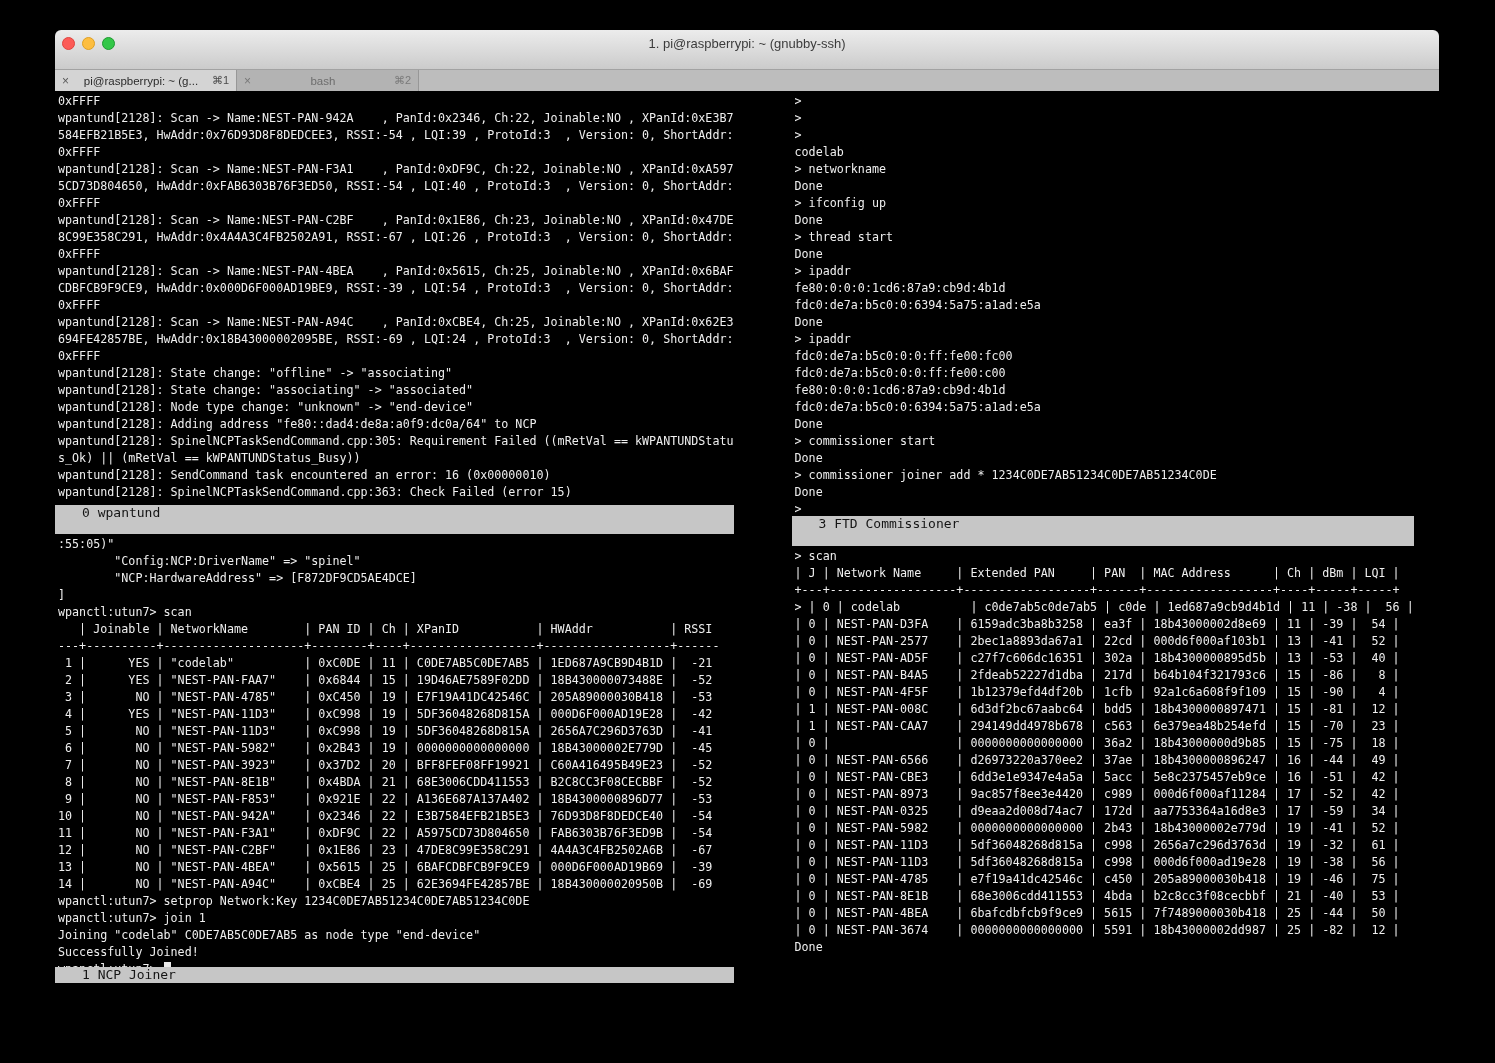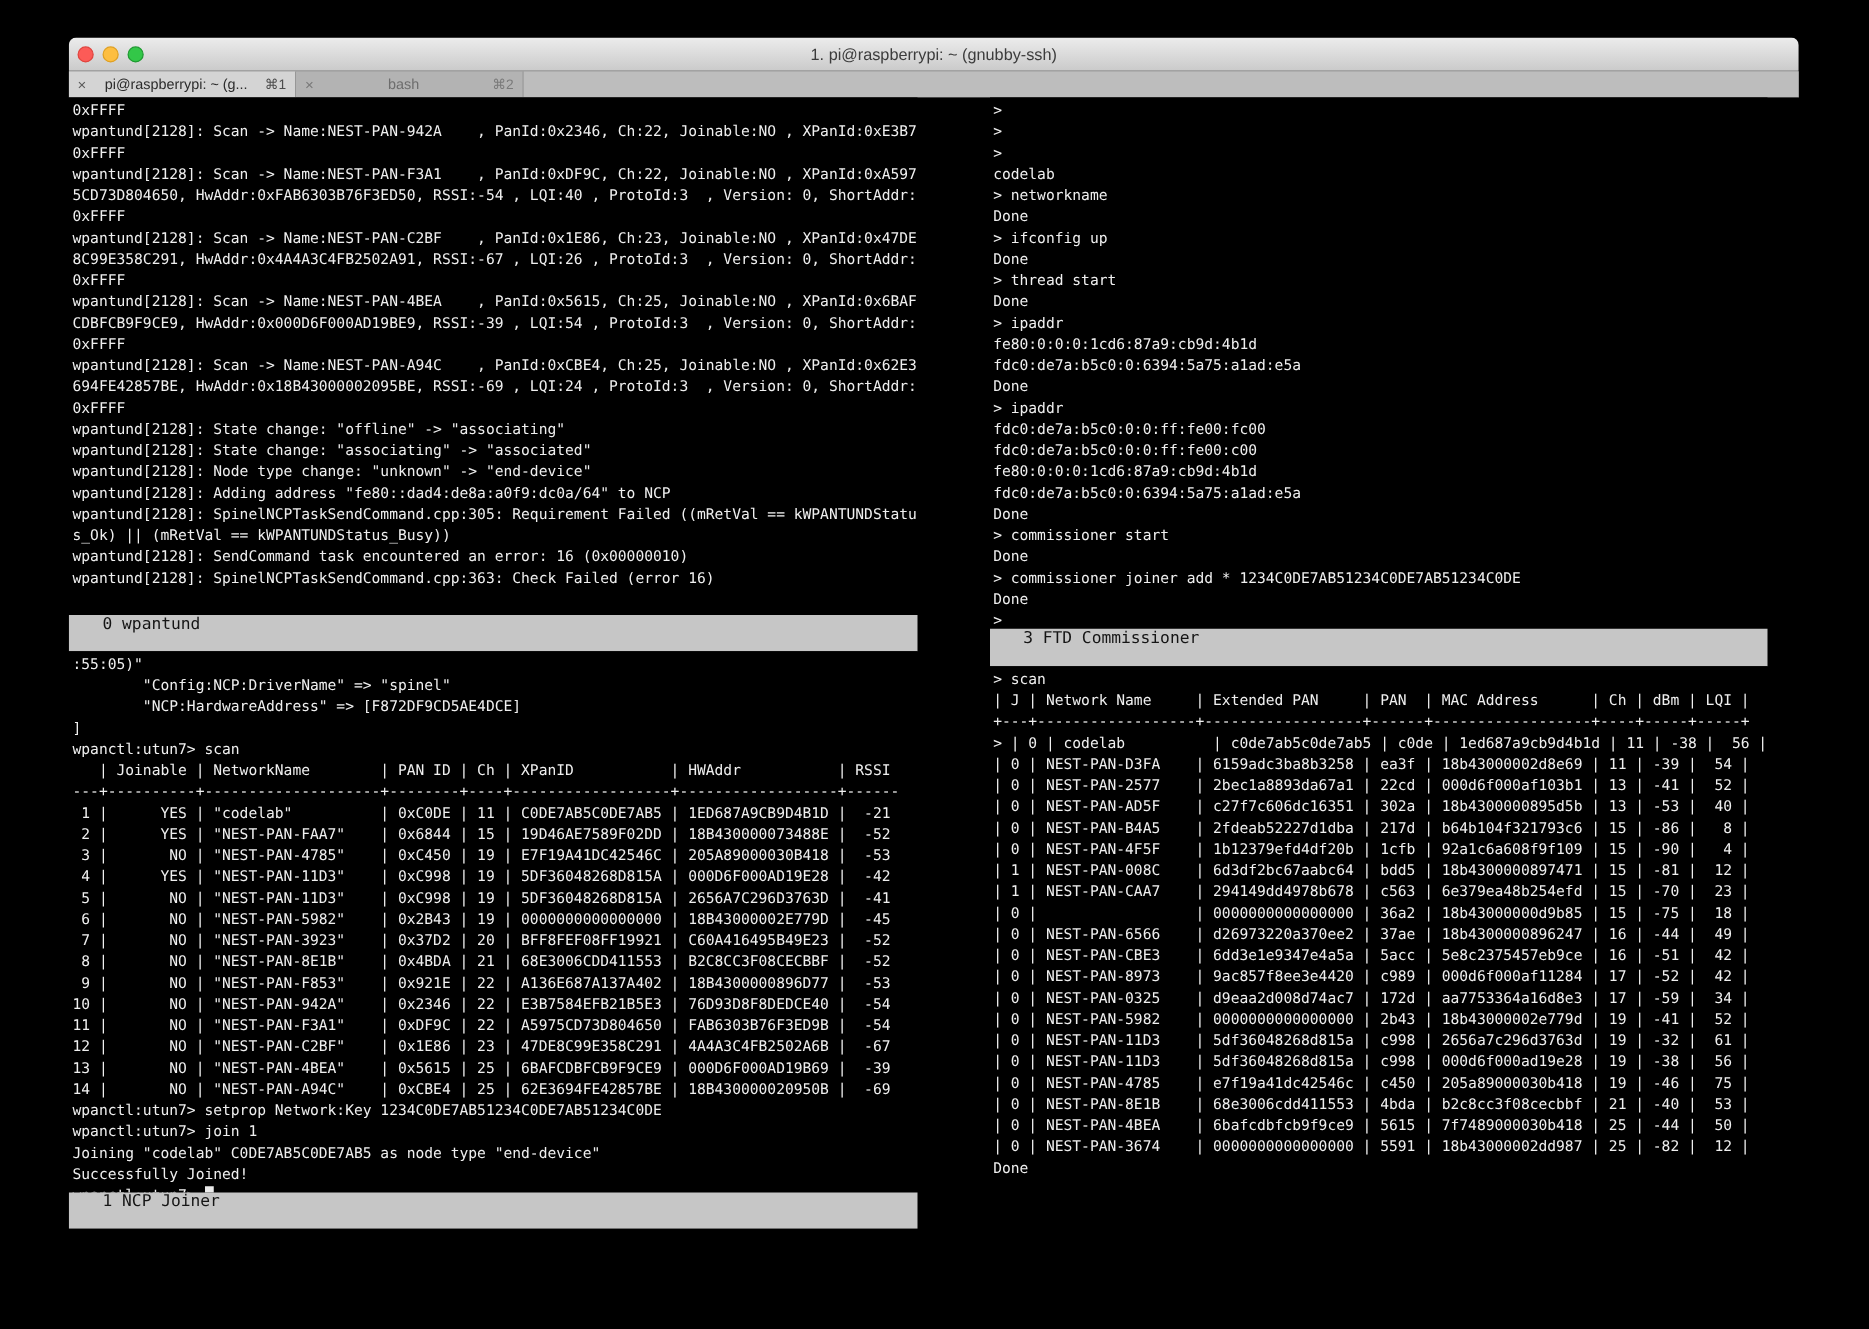--- a/index.html
+++ b/index.html
@@ -1,21 +1,21 @@
 <!DOCTYPE html>
 <html><head>
 <meta charset="utf-8">
 <style>
   html,body{margin:0;padding:0;background:#000;}
   .screen{position:relative;width:1495px;height:1063px;background:#000;overflow:hidden;
           font-family:"DejaVu Sans Mono",monospace;}
   .window{position:absolute;left:55px;top:30px;width:1384px;height:953px;
           border-radius:6px 6px 0 0;overflow:hidden;background:#000;}
   
-  .titlebar{position:relative;height:27px;
+  .titlebar{position:relative;height:40px;
             background:linear-gradient(#ececec,#cbcbcb);
             border-bottom:1px solid #a2a2a2;box-sizing:border-box;}
   .traffic{position:absolute;left:7px;top:7px;display:flex;gap:7px;}
   .light{width:13px;height:13px;border-radius:50%;box-sizing:border-box;}
   .light.red{background:#fc5b57;border:1px solid #e0443e;}
   .light.yellow{background:#fdbe40;border:1px solid #dfa023;}
   .light.green{background:#33c748;border:1px solid #1f9a31;}
   .window-title{position:absolute;left:0;right:0;top:0;height:27px;line-height:27px;
                 text-align:center;font-family:"Liberation Sans",sans-serif;
                 font-size:13px;color:#3c3c3c;}
@@ -77,41 +77,42 @@
         <span class="tab-shortcut">⌘2</span>
       </div>
       <div class="tabbar-fill"></div>
     </div>
 
     <div class="terminal">
       <div class="col left">
         <div class="pane-content top">
             <div class="term-line">0xFFFF</div>
             <div class="term-line">wpantund[2128]: Scan -&gt; Name:NEST-PAN-942A    , PanId:0x2346, Ch:22, Joinable:NO , XPanId:0xE3B7</div>
+            <div class="term-line">584EFB21B5E3, HwAddr:0x76D93D8F8DEDCEE3, RSSI:-54 , LQI:39 , ProtoId:3  , Version: 0, ShortAddr:</div>
             <div class="term-line">0xFFFF</div>
             <div class="term-line">wpantund[2128]: Scan -&gt; Name:NEST-PAN-F3A1    , PanId:0xDF9C, Ch:22, Joinable:NO , XPanId:0xA597</div>
             <div class="term-line">5CD73D804650, HwAddr:0xFAB6303B76F3ED50, RSSI:-54 , LQI:40 , ProtoId:3  , Version: 0, ShortAddr:</div>
             <div class="term-line">0xFFFF</div>
             <div class="term-line">wpantund[2128]: Scan -&gt; Name:NEST-PAN-C2BF    , PanId:0x1E86, Ch:23, Joinable:NO , XPanId:0x47DE</div>
             <div class="term-line">8C99E358C291, HwAddr:0x4A4A3C4FB2502A91, RSSI:-67 , LQI:26 , ProtoId:3  , Version: 0, ShortAddr:</div>
             <div class="term-line">0xFFFF</div>
             <div class="term-line">wpantund[2128]: Scan -&gt; Name:NEST-PAN-4BEA    , PanId:0x5615, Ch:25, Joinable:NO , XPanId:0x6BAF</div>
             <div class="term-line">CDBFCB9F9CE9, HwAddr:0x000D6F000AD19BE9, RSSI:-39 , LQI:54 , ProtoId:3  , Version: 0, ShortAddr:</div>
             <div class="term-line">0xFFFF</div>
             <div class="term-line">wpantund[2128]: Scan -&gt; Name:NEST-PAN-A94C    , PanId:0xCBE4, Ch:25, Joinable:NO , XPanId:0x62E3</div>
             <div class="term-line">694FE42857BE, HwAddr:0x18B43000002095BE, RSSI:-69 , LQI:24 , ProtoId:3  , Version: 0, ShortAddr:</div>
             <div class="term-line">0xFFFF</div>
             <div class="term-line">wpantund[2128]: State change: "offline" -&gt; "associating"</div>
             <div class="term-line">wpantund[2128]: State change: "associating" -&gt; "associated"</div>
             <div class="term-line">wpantund[2128]: Node type change: "unknown" -&gt; "end-device"</div>
             <div class="term-line">wpantund[2128]: Adding address "fe80::dad4:de8a:a0f9:dc0a/64" to NCP</div>
             <div class="term-line">wpantund[2128]: SpinelNCPTaskSendCommand.cpp:305: Requirement Failed ((mRetVal == kWPANTUNDStatu</div>
             <div class="term-line">s_Ok) || (mRetVal == kWPANTUNDStatus_Busy))</div>
             <div class="term-line">wpantund[2128]: SendCommand task encountered an error: 16 (0x00000010)</div>
-            <div class="term-line">wpantund[2128]: SpinelNCPTaskSendCommand.cpp:363: Check Failed (error 16)</div>
+            <div class="term-line">wpantund[2128]: SpinelNCPTaskSendCommand.cpp:363: Check Failed (error 15)</div>
           </div>
         <div class="pane-title">0 wpantund</div>
         <div class="pane-content bottom">
           <div>
               <div class="term-line">:55:05)"</div>
               <div class="term-line">        "Config:NCP:DriverName" =&gt; "spinel"</div>
               <div class="term-line">        "NCP:HardwareAddress" =&gt; [F872DF9CD5AE4DCE]</div>
               <div class="term-line">]</div>
               <div class="term-line">wpanctl:utun7&gt; scan</div>
               <div class="term-line">   | Joinable | NetworkName        | PAN ID | Ch | XPanID           | HWAddr           | RSSI</div>

